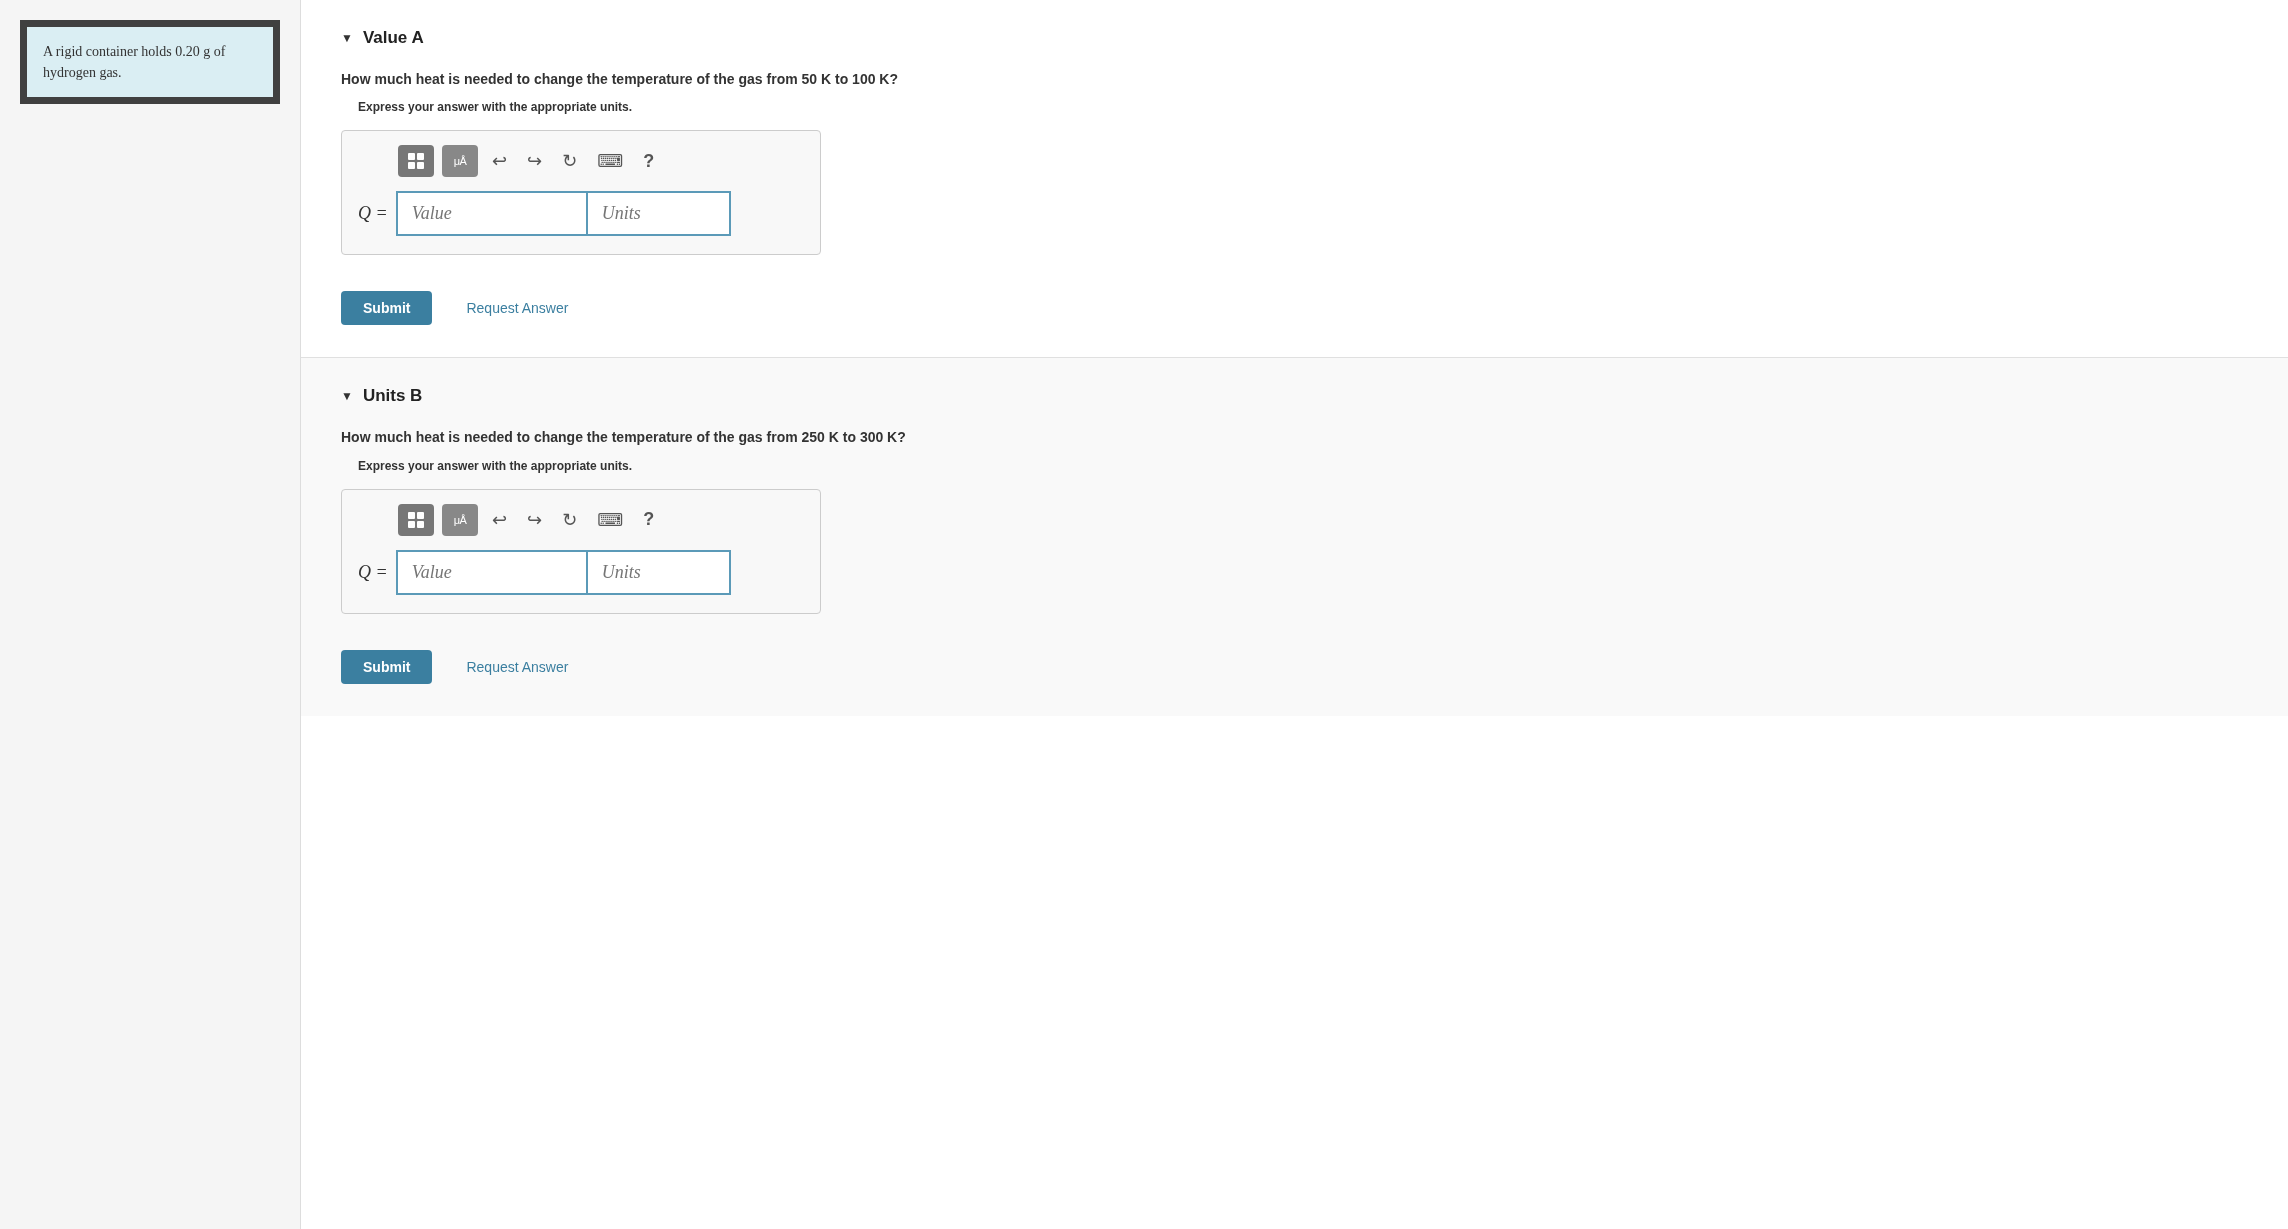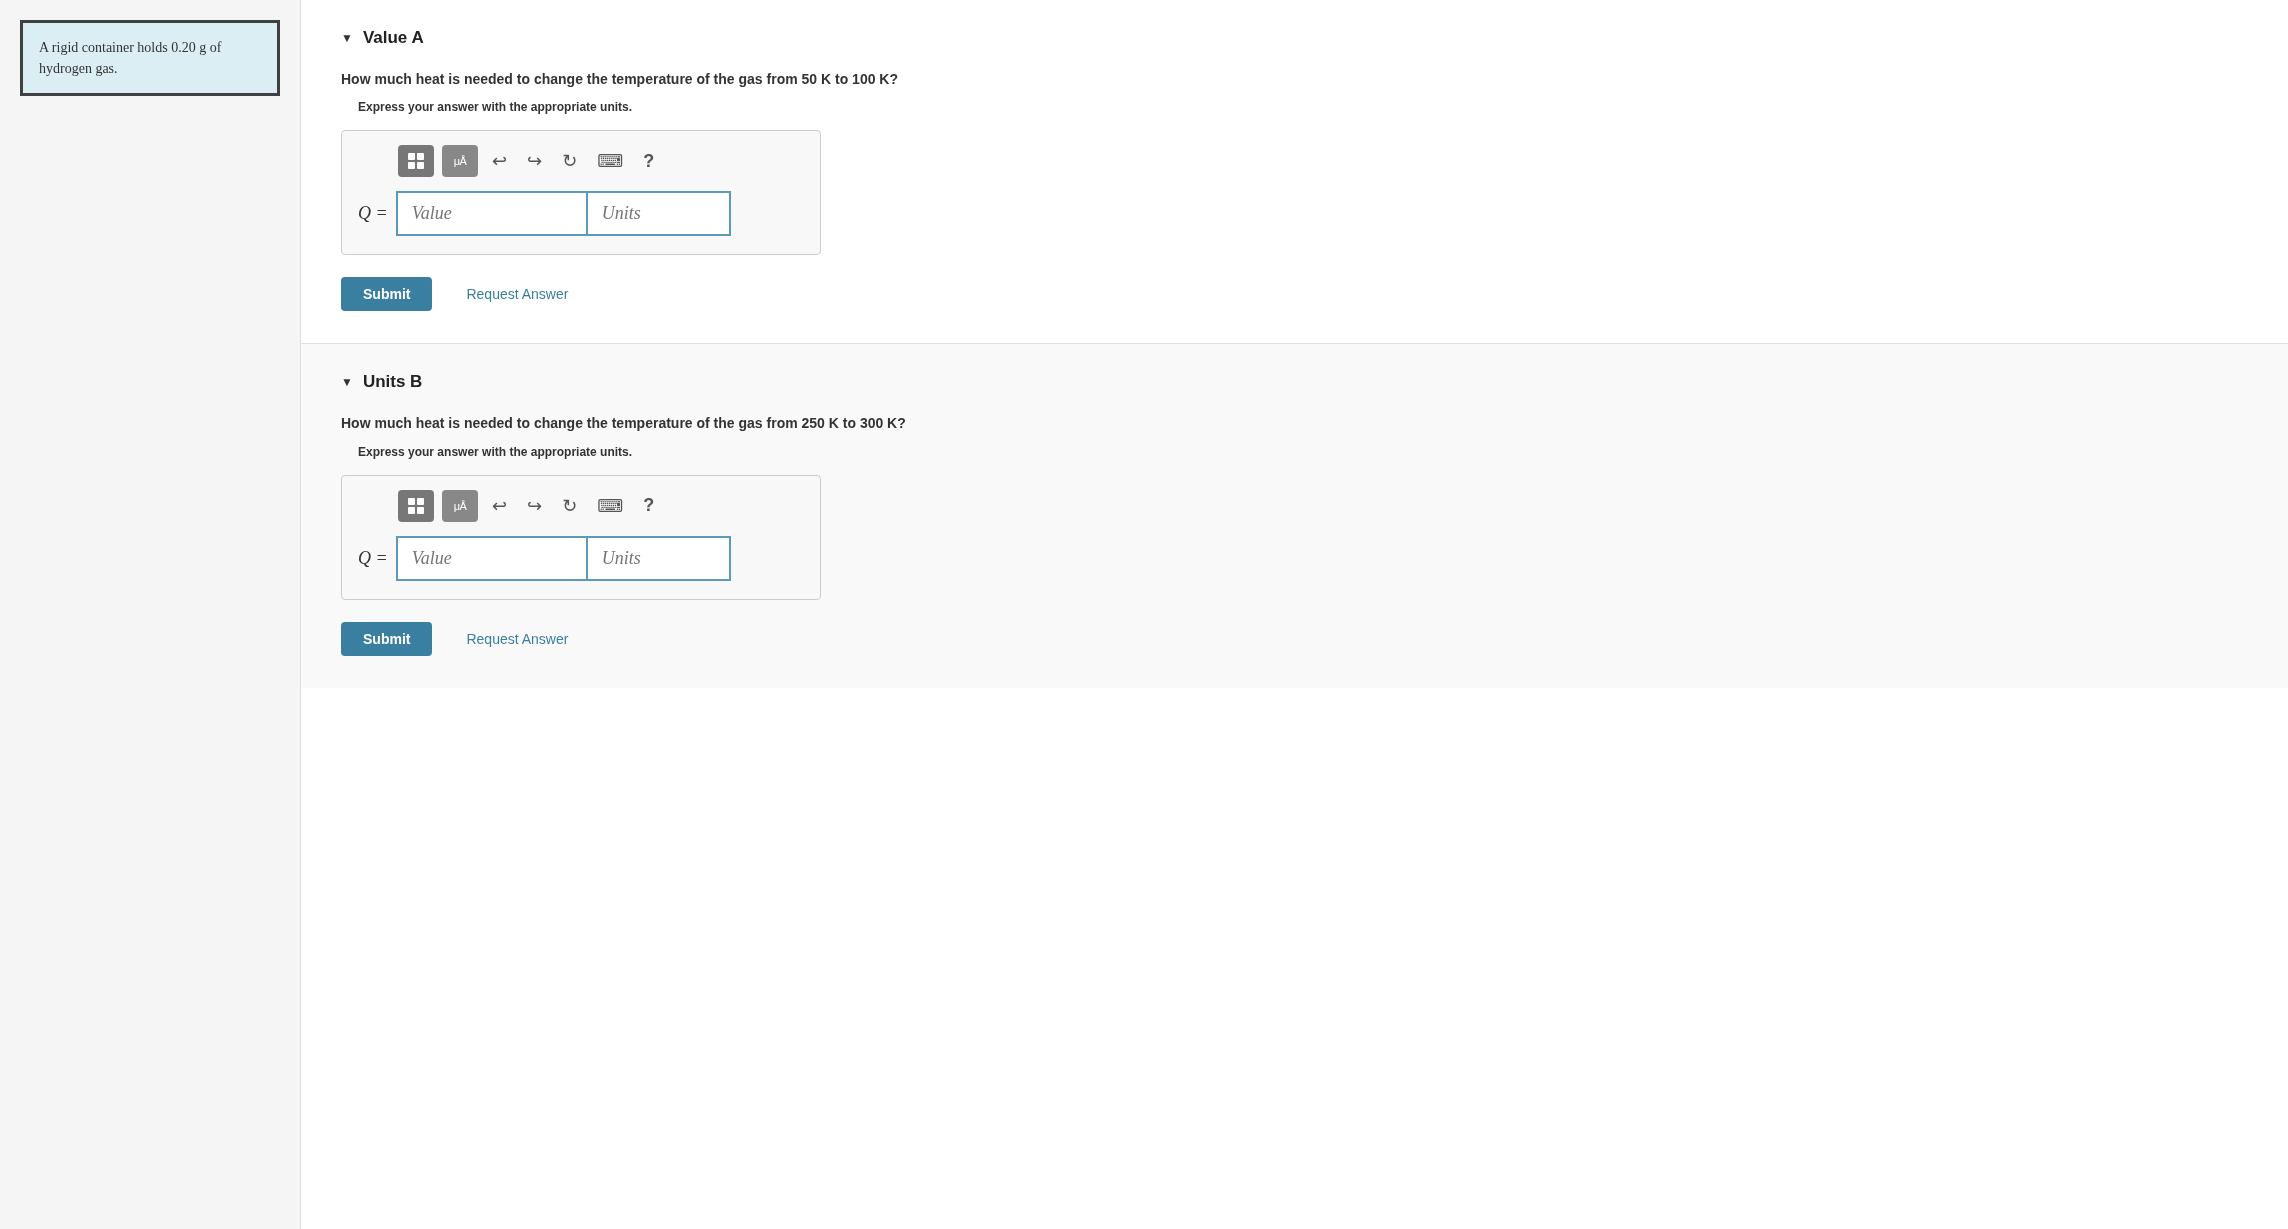--- a/index.html
+++ b/index.html
@@ -12,21 +12,21 @@
 
     .sidebar {
       width: 300px;
       min-width: 300px;
       padding: 20px;
       background: #f5f5f5;
     }
 
     .context-box {
       background: #daeef3;
-      border: 3px solid #404040;
+      border: 7px solid #404040;
       padding: 14px 16px;
       font-size: 14px;
       color: #333;
       line-height: 1.5;
     }
 
     .main-content {
       flex: 1;
       background: #fff;
       border-left: 1px solid #ddd;
@@ -81,21 +81,21 @@
       padding-left: 17px;
     }
 
     .answer-box {
       background: #f8f8f8;
       border: 1px solid #ccc;
       border-radius: 4px;
       padding: 14px 16px 18px 16px;
       display: inline-block;
       min-width: 480px;
-      margin-bottom: 18px;
+      margin-bottom: 32px;
     }
 
     .toolbar {
       display: flex;
       align-items: center;
       gap: 8px;
       margin-bottom: 14px;
       padding-left: 40px;
     }
 

